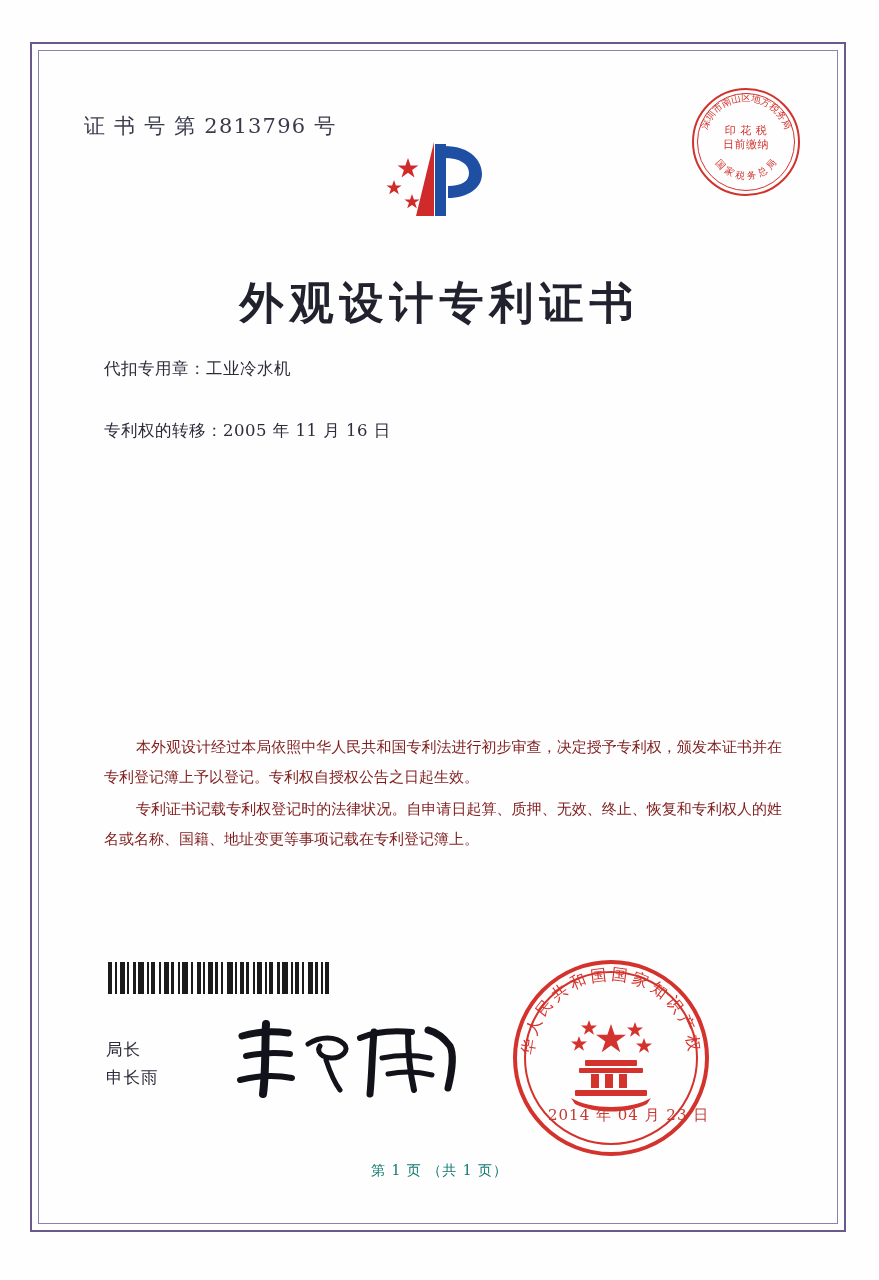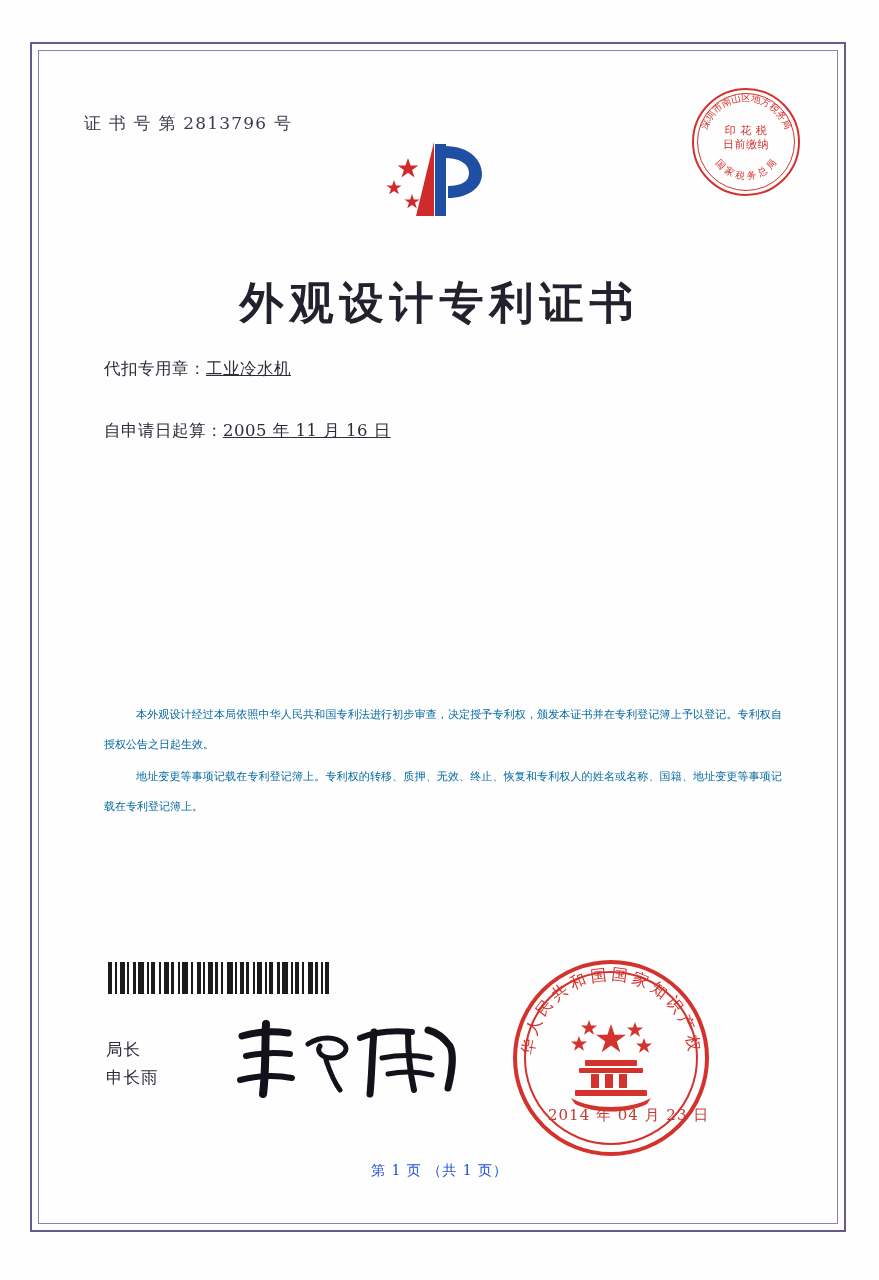--- a/index.html
+++ b/index.html
@@ -35,21 +35,21 @@
     left: 38px; top: 50px;
     width: 800px; height: 1174px;
     border: 1px solid #8d7fae;
     box-sizing: border-box;
   }
 
   
   .cert-no {
     position: absolute;
     left: 84px; top: 112px;
-    font-size: 17px;
+    font-size: 21px;
     letter-spacing: 1.2px;
     color: #3a3a4d;
     white-space: nowrap;
   }
 
   
   .logo {
     position: absolute;
     left: 372px; top: 128px;
     width: 130px; height: 100px;
@@ -112,31 +112,30 @@
     line-height: 22px;
     color: #2c2c3b;
     margin-bottom: 40px;
     white-space: nowrap;
   }
   .field .label {
     letter-spacing: 0.5px;
   }
   .field .value {
     letter-spacing: 0.5px;
-    text-decoration: underline;
   }
 
   
   .body-text {
     position: absolute;
-    left: 104px; top: 700px;
+    left: 104px; top: 732px;
     width: 678px;
-    font-size: 11px;
+    font-size: 15px;
     line-height: 30px;
-    color: #0369a1;
+    color: #7f1d1d;
     text-align: justify;
   }
   .body-text p {
     margin: 0 0 2px 0;
     text-indent: 32px;
   }
 
   
   .barcode {
     position: absolute;
@@ -189,21 +188,21 @@
     letter-spacing: 1px;
     white-space: nowrap;
   }
 
   
   .footer {
     position: absolute;
     left: 0; right: 0; top: 1162px;
     text-align: center;
     font-size: 14px;
-    color: #1d4ed8;
+    color: #0f766e;
     letter-spacing: 1px;
   }
 </style>
 </head>
 <body>
 
 <div class="page">
 
   <div class="border-outer"></div>
   <div class="border-inner"></div>
@@ -251,27 +250,27 @@
     </div>
   </div>
 
   <div class="title">外观设计专利证书</div>
 
   <div class="fields">
     <div class="field">
       <span class="label">代扣专用章：</span><span class="value">工业冷水机</span>
     </div>
     <div class="field">
-      <span class="label">自申请日起算：</span><span class="value">2005 年 11 月 16 日</span>
+      <span class="label">专利权的转移：</span><span class="value">2005 年 11 月 16 日</span>
     </div>
   </div>
 
   <div class="body-text">
     <p>本外观设计经过本局依照中华人民共和国专利法进行初步审查，决定授予专利权，颁发本证书并在专利登记簿上予以登记。专利权自授权公告之日起生效。</p>
-    <p>地址变更等事项记载在专利登记簿上。专利权的转移、质押、无效、终止、恢复和专利权人的姓名或名称、国籍、地址变更等事项记载在专利登记簿上。</p>
+    <p>专利证书记载专利权登记时的法律状况。自申请日起算、质押、无效、终止、恢复和专利权人的姓名或名称、国籍、地址变更等事项记载在专利登记簿上。</p>
   </div>
 
   <div class="barcode">
     <i style="width:4px"></i>
       <i style="width:3px;background:transparent"></i>
     <i style="width:2px"></i>
       <i style="width:3px;background:transparent"></i>
     <i style="width:5px"></i>
       <i style="width:2px;background:transparent"></i>
     <i style="width:2px"></i>

